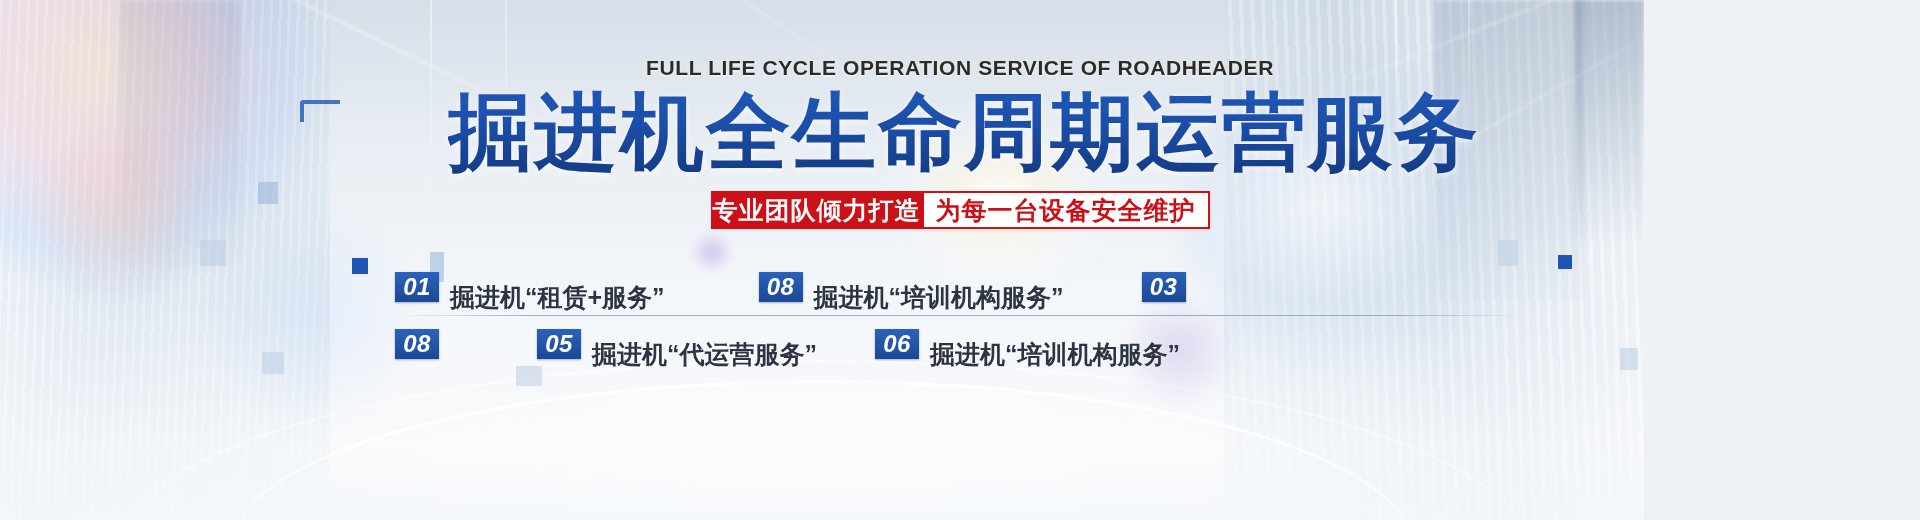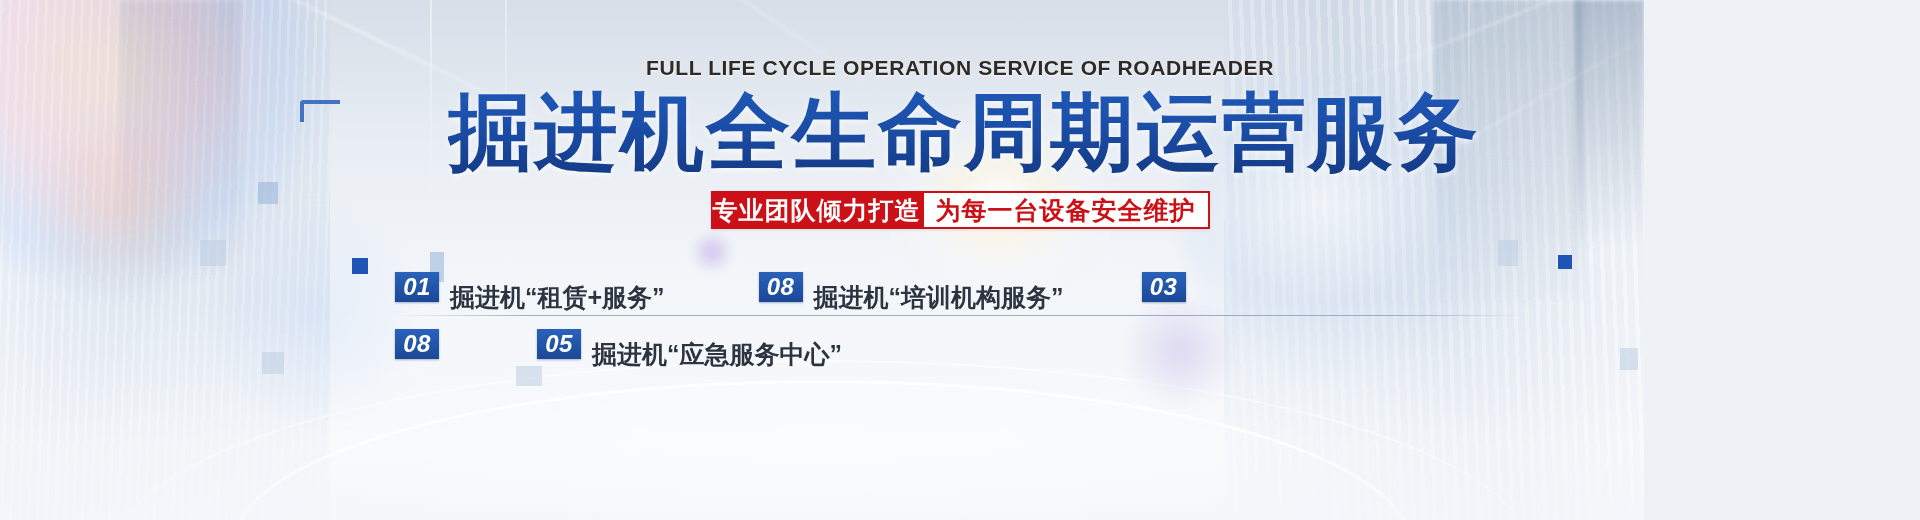--- a/index.html
+++ b/index.html
@@ -349,20 +349,24 @@
 
       <div class="divider"></div>
 
       <div class="service-row row2">
         <div class="service">
           <span class="badge">08</span>
         </div>
         <span class="gap-c"></span>
         <div class="service">
           <span class="badge">05</span>
-          <span class="service-label">掘进机“应急服务中心”</span>
+          <span class="service-label">掘进机“代运营服务”</span>
         </div>
         <span class="gap-d"></span>
+        <div class="service">
+          <span class="badge">06</span>
+          <span class="service-label">掘进机“培训机构服务”</span>
+        </div>
       </div>
 
     </div>
   </div>
 </div>
 
 </body></html>

